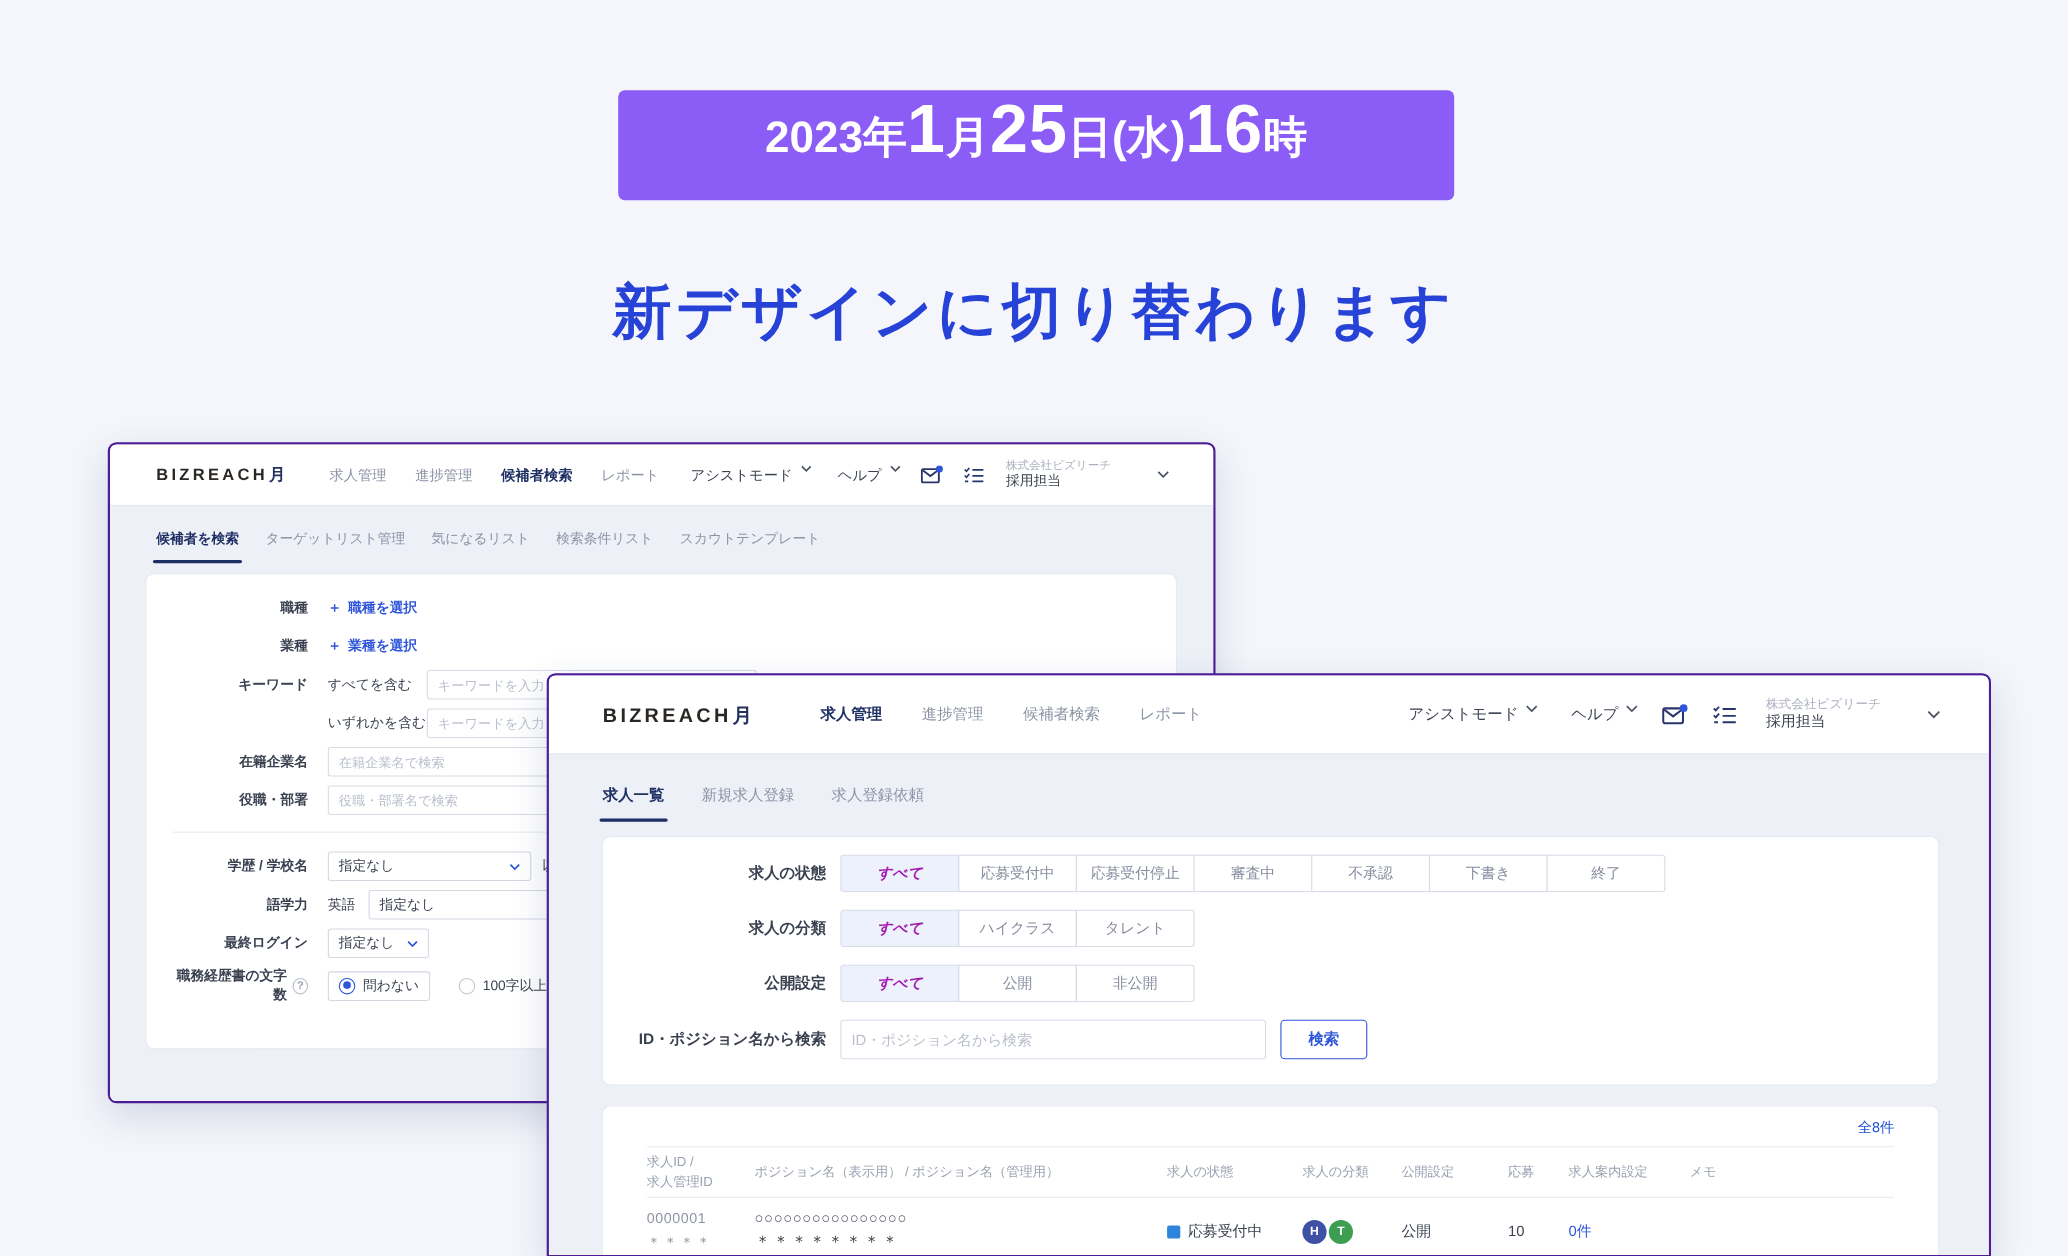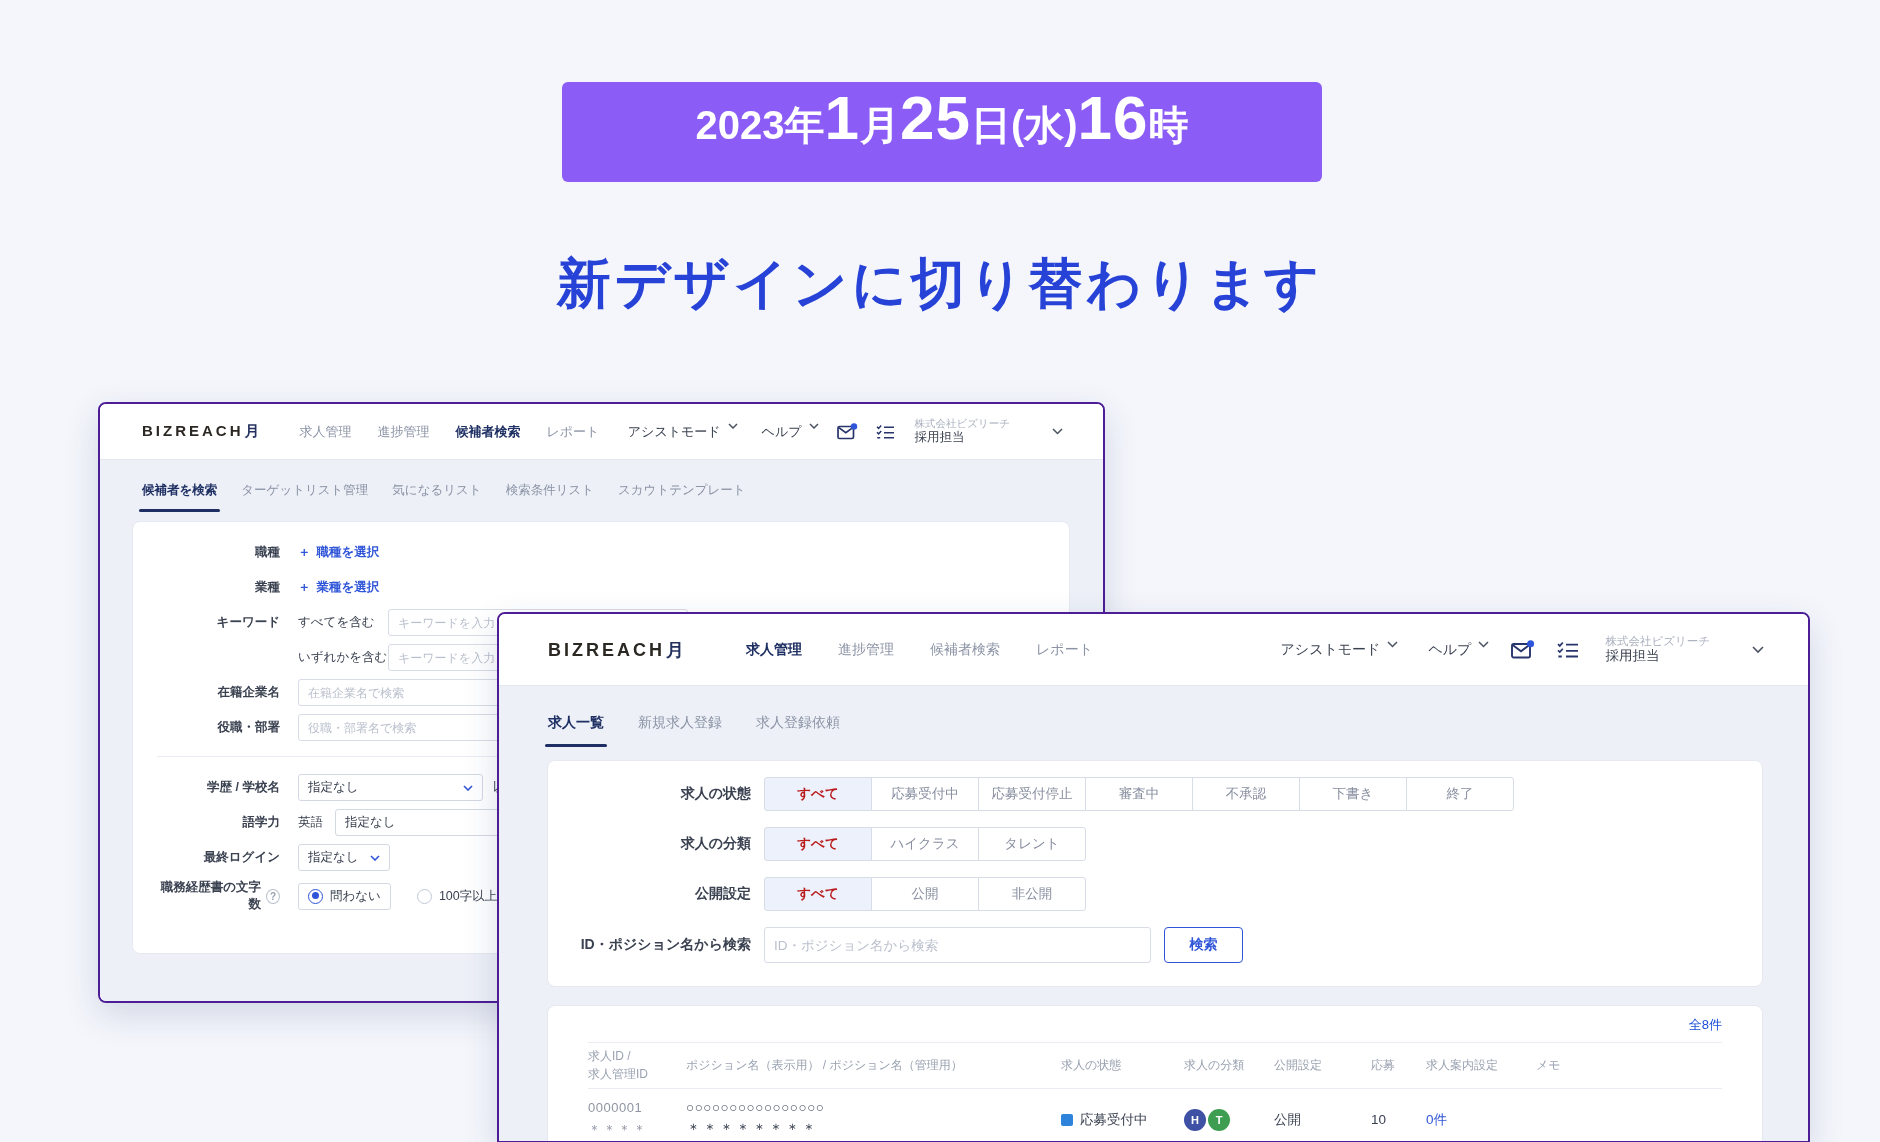--- a/index.html
+++ b/index.html
@@ -77,21 +77,21 @@
   .radio.sel .rdot::after { content:""; position:absolute; left:2.5px; top:2.5px; width:7px; height:7px; border-radius:50%; background:#2f55d8; }
 
   
   .flt-card { margin-top:0; padding:16px 0 0; height:227px; }
   .prow { display:flex; align-items:center; margin-bottom:16px; }
   .plabel { width:203px; text-align:right; font-weight:700; font-size:14px; color:#3a4150; margin-right:13px; flex:none; }
   .seg { display:flex; }
   .seg .sbtn { min-width:108px; height:34px; border:1px solid #d8dce6; margin-left:-1px; display:flex; align-items:center; justify-content:center; font-size:13.5px; color:#868d9e; background:#fff; cursor:pointer; padding:0 10px; }
   .seg .sbtn:first-child { margin-left:0; border-radius:3px 0 0 3px; }
   .seg .sbtn:last-child { border-radius:0 3px 3px 0; }
-  .seg .sbtn.on { background:#edf1fc; color:#b91c1c; font-weight:700; position:relative; z-index:1; }
+  .seg .sbtn.on { background:#edf1fc; color:#a21caf; font-weight:700; position:relative; z-index:1;font-style:italic; }
   .search-input { width:387px; height:36px; font-size:13.5px; border-radius:3px; }
   .btn-search { width:79px; height:36px; margin-left:13px; border:1.5px solid #2f55d8; border-radius:4px; background:#fff; color:#2f55d8; font-weight:700; font-size:14px; cursor:pointer; font-family:inherit; }
 
   
   .tbl-card { margin-top:18px; border-radius:8px 8px 0 0; border-bottom:none; padding:0 40px; height:200px; }
   .count { text-align:right; padding:10px 0 8px; font-size:13px; color:#1d4ed8; border-bottom:1px solid #e9ecf3; }
   .thead { display:flex; align-items:center; color:#9aa2b1; font-size:12px; border-bottom:1px solid #e9ecf3; min-height:46px; padding:5px 0; }
   .trow { display:flex; align-items:center; padding:11px 0 13px; border-bottom:1px solid #e9ecf3; }
   .c1 { width:98px; flex:none; } .c2 { width:375px; flex:none; } .c3 { width:123px; flex:none; }
   .c4 { width:90px; flex:none; } .c5 { width:97px; flex:none; } .c6 { width:55px; flex:none; }

